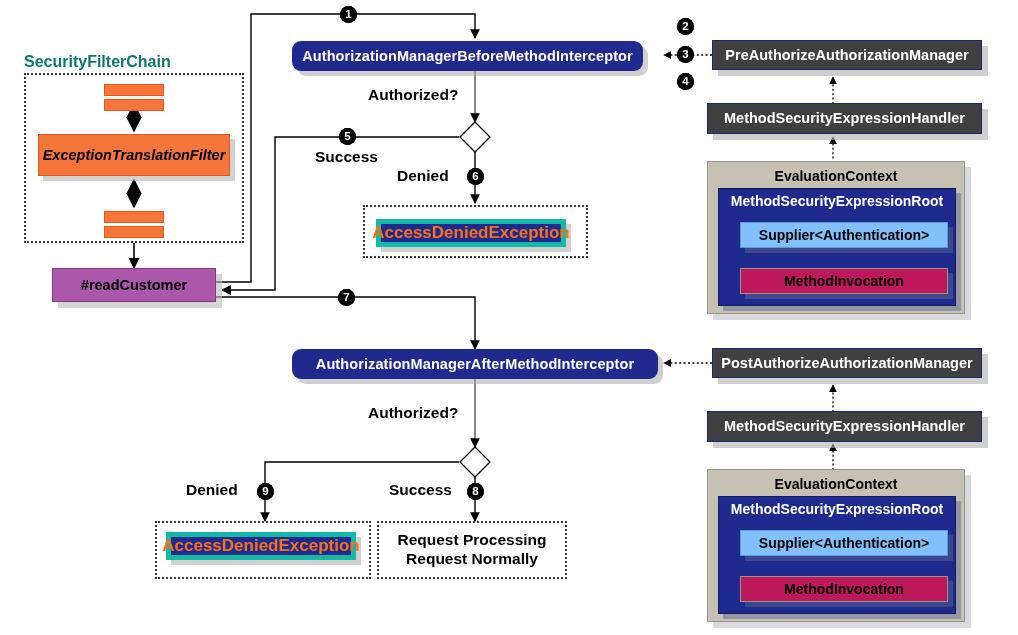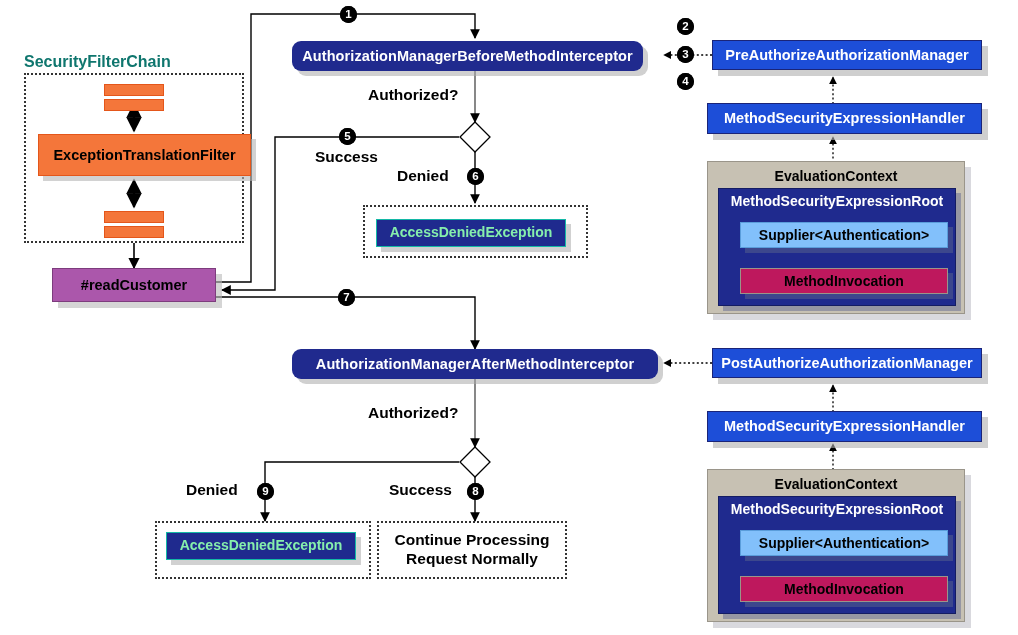--- a/index.html
+++ b/index.html
@@ -45,33 +45,33 @@
     background: #202a8e;
     color: #ffffff;
     border-radius: 9px;
     font-size: 14.5px;
     box-shadow: 5px 5px 0 0 rgba(170,170,170,0.55);
     letter-spacing: .1px;
   }
 
   
   .cls-box {
-    background: #1d4ed8;
+    background: #404040;
     color: #ffffff;
     font-size: 14.5px;
     border: 1px solid #1a2478;
     box-shadow: 6px 6px 0 0 rgba(175,175,175,0.6);
   }
 
   
   .exc-box {
     background: #1f2a8e;
-    color: #86efac;
-    font-size: 14px;
-    border: 1px solid #14b8a6;
+    color: #f97316;
+    font-size: 17px;
+    border: 5px solid #14b8a6;
     box-shadow: 5px 5px 0 0 rgba(185,185,185,0.65);
   }
 
   
   .dotted-box {
     position: absolute;
     box-sizing: border-box;
     border: 2px dotted #333333;
     background: transparent;
   }
@@ -287,21 +287,21 @@
     </g>
   </svg>
 
   <div class="group-title" style="left:24px; top:53px;">SecurityFilterChain</div>
 
   <div class="dotted-box" style="left:24px; top:73px; width:220px; height:170px;"></div>
 
   <div class="filter-bar" style="left:104px; top:84px; width:60px; height:12px;"></div>
   <div class="filter-bar" style="left:104px; top:99px; width:60px; height:12px;"></div>
 
-  <div class="filter-main" style="left:38px; top:134px; width:213px; height:42px;">ExceptionTranslationFilter</div>
+  <div class="filter-main" style="left:38px; top:134px; width:192px; height:42px;font-style:italic;">ExceptionTranslationFilter</div>
 
   <div class="filter-bar" style="left:104px; top:211px; width:60px; height:12px;"></div>
   <div class="filter-bar" style="left:104px; top:226px; width:60px; height:12px;"></div>
 
   <div class="method-box" style="left:52px; top:268px; width:164px; height:34px;">#readCustomer</div>
 
   <div class="node comp-round" style="left:292px; top:41px; width:351px; height:30px;">AuthorizationManagerBeforeMethodInterceptor</div>
 
   <div class="edge-label" style="left:368px; top:86px;">Authorized?</div>
 
@@ -318,21 +318,21 @@
 
   <div class="edge-label" style="left:186px; top:481px;">Denied</div>
 
   <div class="edge-label" style="left:389px; top:481px;">Success</div>
 
   <div class="dotted-box" style="left:155px; top:521px; width:216px; height:58px;"></div>
   <div class="node exc-box" style="left:166px; top:532px; width:190px; height:28px;">AccessDeniedException</div>
 
   <div class="dotted-box" style="left:377px; top:521px; width:190px; height:58px;"></div>
   <div class="text-node" style="left:377px; top:521px; width:190px; height:58px;">
-    <span>Continue Processing</span>
+    <span>Request Processing</span>
     <span>Request Normally</span>
   </div>
 
   <div class="node cls-box" style="left:712px; top:40px; width:270px; height:30px;">PreAuthorizeAuthorizationManager</div>
 
   <div class="node cls-box" style="left:707px; top:103px; width:275px; height:31px;">MethodSecurityExpressionHandler</div>
 
   <div class="eval-outer" style="left:707px; top:161px; width:258px; height:153px;">
     <div class="eval-title" style="top:6px;">EvaluationContext</div>
   </div>

